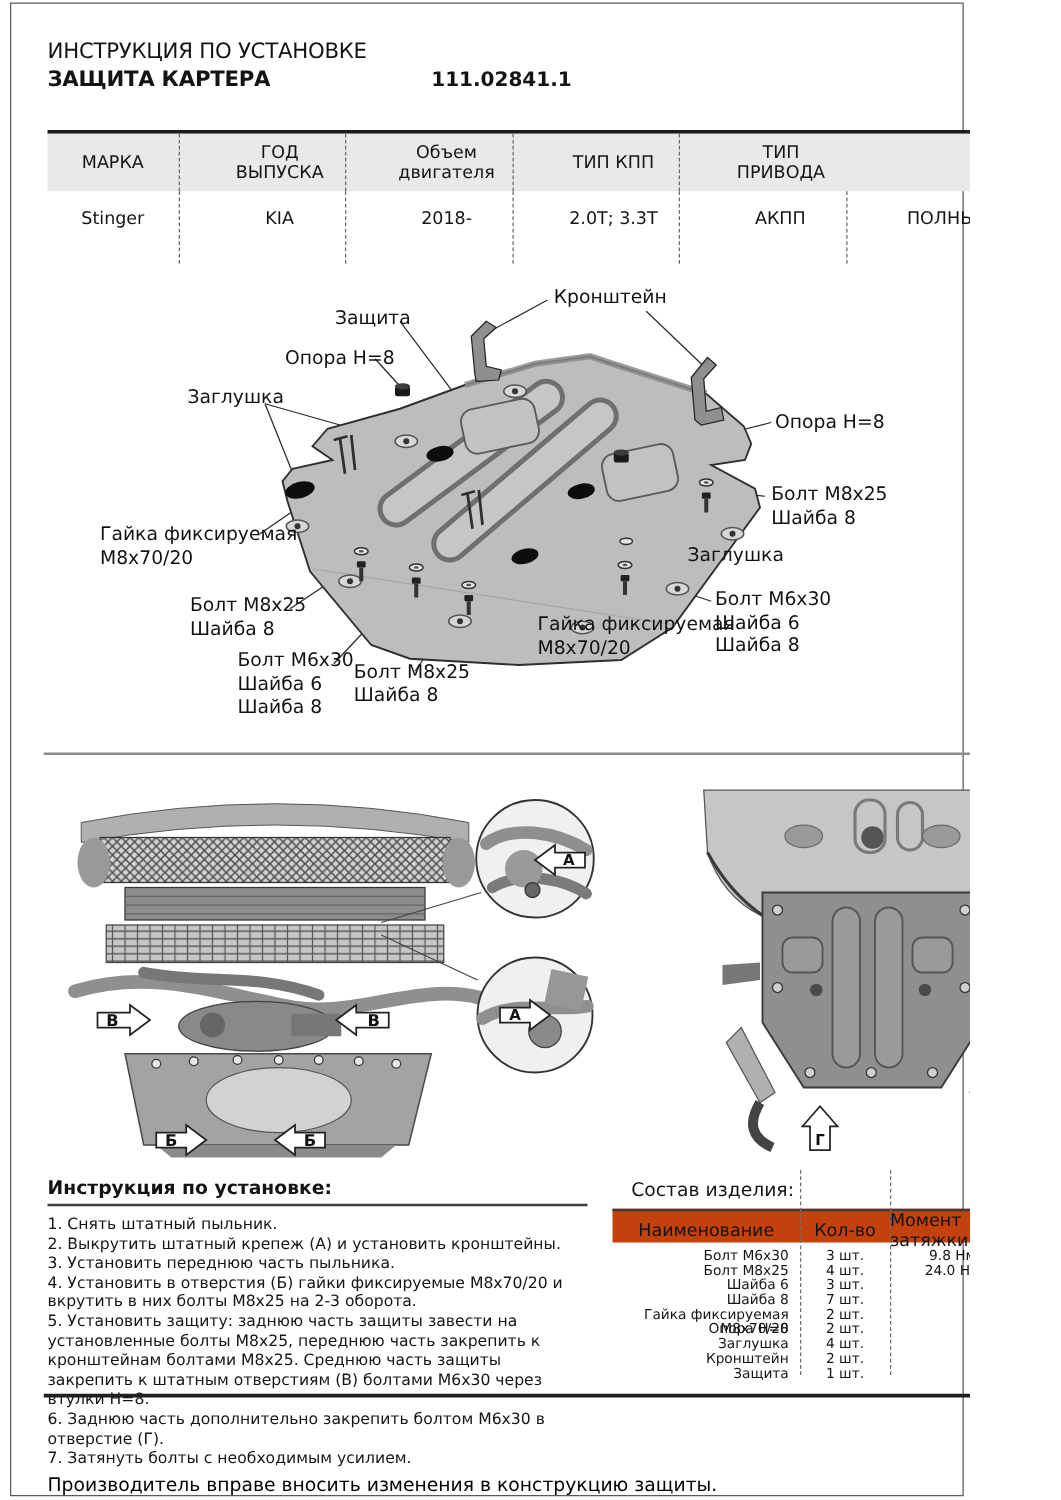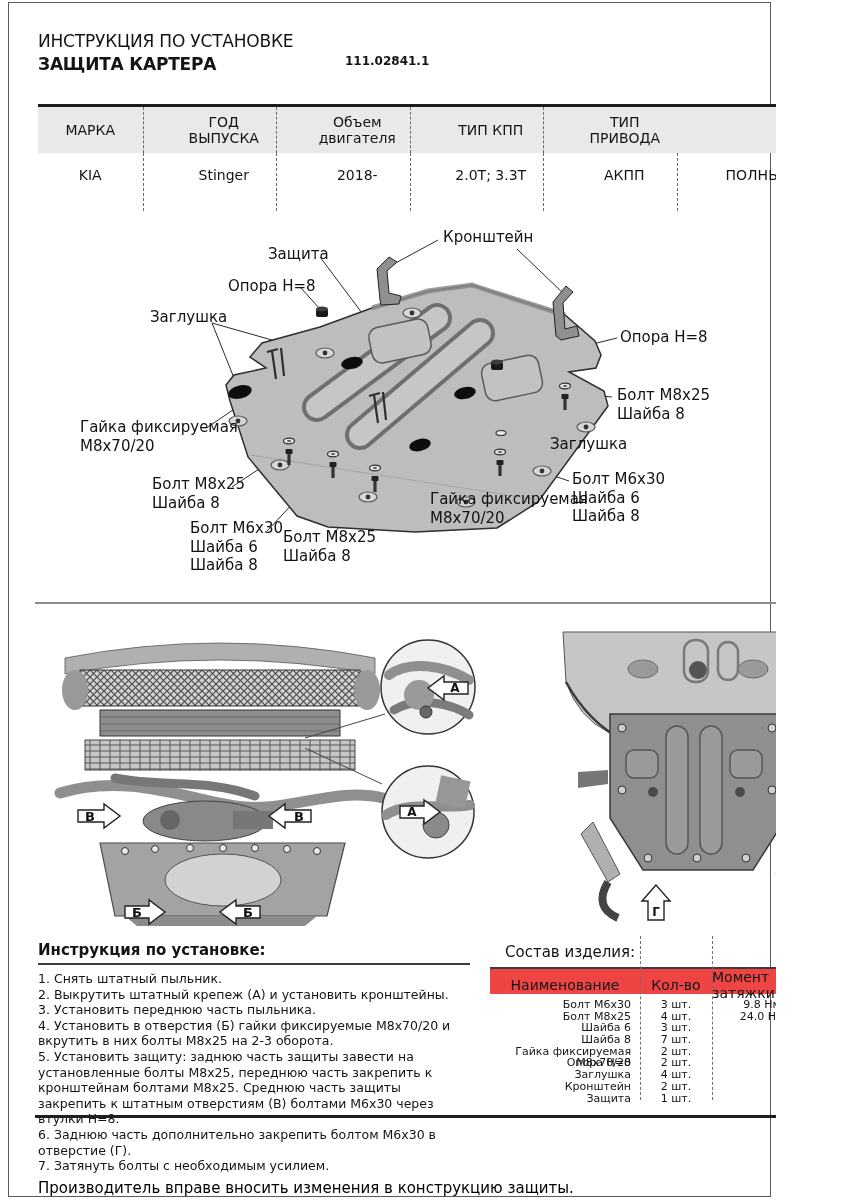--- a/index.html
+++ b/index.html
@@ -3,21 +3,21 @@
 <meta charset="utf-8">
 <style>
   html,body{margin:0;padding:0;background:#fff;}
   .page{position:relative;width:776px;height:1200px;background:#fff;overflow:hidden;
         font-family:"DejaVu Sans","Liberation Sans",sans-serif;color:#141414;}
   .frame{position:absolute;left:8px;top:2px;right:5px;bottom:3px;border:1px solid #5a5a5a;pointer-events:none;}
 
   
   .doc-type{position:absolute;left:38px;top:31px;font-size:17px;font-weight:400;letter-spacing:-0.2px;}
   .product{position:absolute;left:38px;top:54px;font-size:17px;font-weight:700;letter-spacing:-0.2px;}
-  .part-number{position:absolute;left:345px;top:54px;font-size:12px;font-weight:700;}
+  .part-number{position:absolute;left:345px;top:54px;font-size:16px;font-weight:700;}
 
   
   .vtable{position:absolute;left:38px;top:104px;width:773px;border-top:3px solid #1c1c1c;}
   .vrow{display:grid;grid-template-columns:repeat(6,1fr);gap:28px;}
   .vrow.head{background:#e9e9e9;}
   .vcell{display:flex;align-items:center;justify-content:center;text-align:center;
          font-size:14px;line-height:16px;padding:4px 6px;min-height:38px;}
   .vrow.vals .vcell{min-height:40px;align-items:flex-start;padding-top:14px;}
   .vcell:not(:last-child){border-right:1px dashed #6a6a6a;}
 
@@ -32,21 +32,21 @@
 
   
   .instructions{position:absolute;left:38px;top:938px;width:432px;}
   .instr-title{font-size:15px;font-weight:700;padding-top:3px;}
   .instr-rule{height:2px;background:#3c3c3c;margin-top:4px;margin-bottom:6px;}
   .instr-item{font-size:12.5px;line-height:15.6px;}
 
   .parts{position:absolute;left:490px;top:936px;width:322px;height:168px;}
   .parts-heading{position:absolute;left:15px;top:7px;font-size:15px;font-weight:400;}
   .parts-dash{position:absolute;top:0;height:164px;border-left:1px dashed #6f6f6f;z-index:3;}
-  .parts-header{position:absolute;left:0;top:31px;width:322px;height:25px;background:#ef4444;
+  .parts-header{position:absolute;left:0;top:31px;width:322px;height:25px;background:#c2410c;
                 border-top:2px solid #3c3c3c;display:grid;grid-template-columns:150px 72px 100px;}
   .parts-header div{display:flex;align-items:center;justify-content:center;font-size:14px;}
   .parts-rows{position:absolute;left:0;top:63px;width:322px;}
   .prow{display:grid;grid-template-columns:150px 72px 100px;height:11.7px;}
   .prow div{font-size:11px;line-height:11.7px;}
   .pn{text-align:right;padding-right:9px;}
   .pq{text-align:center;}
   .pt{text-align:center;}
 
   .bottom-rule{position:absolute;left:35px;top:1115px;width:776px;height:3px;background:#1f1f1f;}
@@ -66,22 +66,22 @@
 
   <div class="vtable">
     <div class="vrow head">
       <div class="vcell">МАРКА</div>
       <div class="vcell">ГОД ВЫПУСКА</div>
       <div class="vcell">Объем двигателя</div>
       <div class="vcell">ТИП КПП</div>
       <div class="vcell">ТИП ПРИВОДА</div>
     </div>
     <div class="vrow vals">
+      <div class="vcell">Stinger</div>
       <div class="vcell">KIA</div>
-      <div class="vcell">Stinger</div>
       <div class="vcell">2018-</div>
       <div class="vcell">2.0T; 3.3T</div>
       <div class="vcell">АКПП</div>
       <div class="vcell">ПОЛНЫЙ</div>
     </div>
   </div>
 
   <div class="diagram">
     <svg width="810" height="400" viewBox="0 0 810 400">
 

